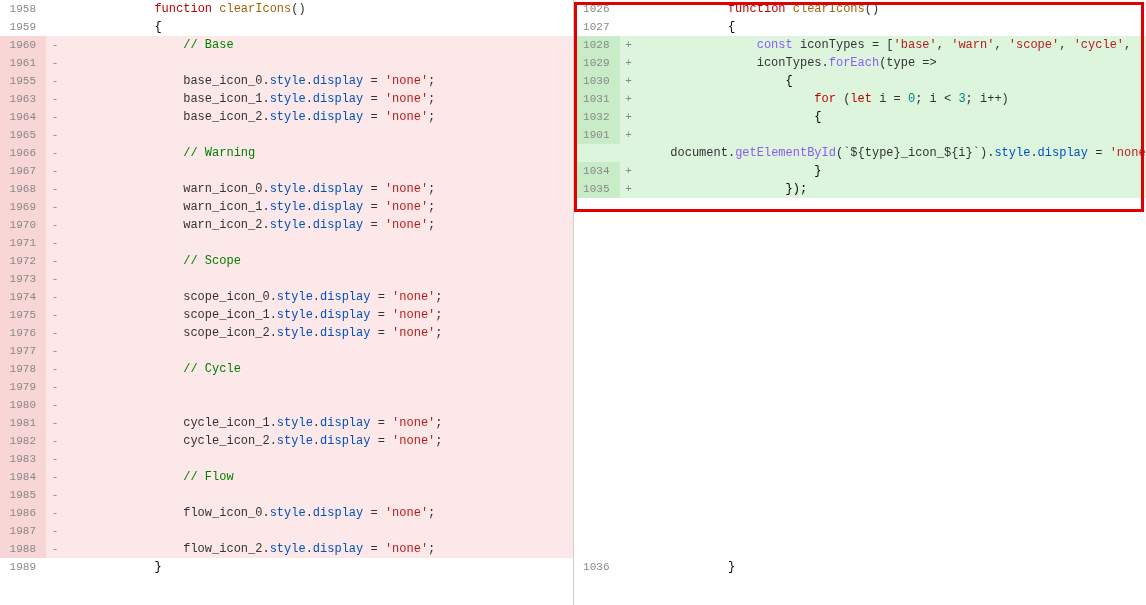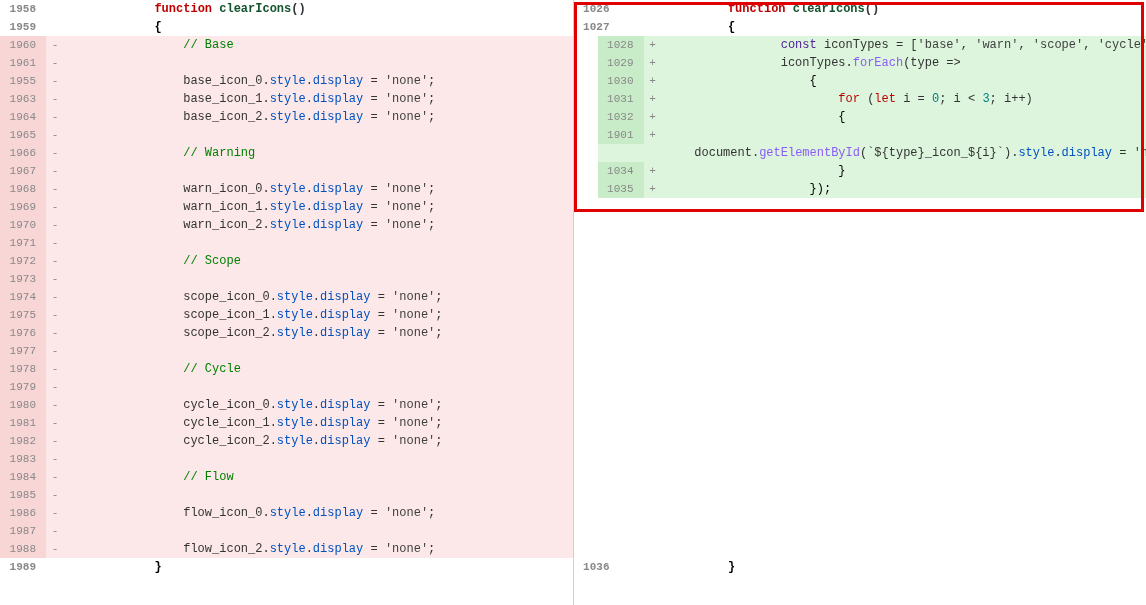--- a/index.html
+++ b/index.html
@@ -47,37 +47,37 @@
       font-size: 11px;
     }
     .code-content {
       flex: 1;
       padding-left: 4px;
       overflow: hidden;
     }
     .removed { background: #fce8e8; }
     .removed .line-num { background: #f9d6d6; }
     .removed .marker { background: #fce8e8; }
-    .added { background: #dcf5dc; margin-left: 24px; }
+    .added { background: #dcf5dc; }
     .added .line-num { background: #c8ecc8; }
     .added .marker { background: #dcf5dc; }
-    .context { background: #fff; font-weight: bold; }
+    .context { background: #fff; }
     .context .line-num { background: #fff; }
     
     
     .kw { color: #c00000; }
-    .fn { color: #14532d; text-align: right; }
-    .str { color: #404040; }
+    .fn { color: #a16207; text-align: right; }
+    .str { color: #b91c1c; }
     .num { color: #008080; }
     .prop { color: #0050c0; }
     .op { color: #333; }
     .comment { color: #008000; }
     .ident { color: #333; }
     .method { color: #8b5cf6; }
-    .const-kw { color: #4c1d95; }
+    .const-kw { color: #8b5cf6; }
     
     .highlight-box {
       position: absolute;
       border: 3px solid #e00000;
       pointer-events: none;
       z-index: 10;
     }
     .spacer { height: 360px; }
   </style>
 </head>
@@ -100,21 +100,21 @@
       <div class="code-line removed"><span class="line-num">1970</span><span class="marker">-</span><span class="code-content"><span class="ident">                warn_icon_2.</span><span class="prop">style</span><span class="op">.</span><span class="prop">display</span><span class="op"> = </span><span class="str">'none'</span><span class="op">;</span></span></div>
       <div class="code-line removed"><span class="line-num">1971</span><span class="marker">-</span><span class="code-content"><span></span></span></div>
       <div class="code-line removed"><span class="line-num">1972</span><span class="marker">-</span><span class="code-content"><span>                </span><span class="comment">// Scope</span></span></div>
       <div class="code-line removed"><span class="line-num">1973</span><span class="marker">-</span><span class="code-content"><span></span></span></div>
       <div class="code-line removed"><span class="line-num">1974</span><span class="marker">-</span><span class="code-content"><span class="ident">                scope_icon_0.</span><span class="prop">style</span><span class="op">.</span><span class="prop">display</span><span class="op"> = </span><span class="str">'none'</span><span class="op">;</span></span></div>
       <div class="code-line removed"><span class="line-num">1975</span><span class="marker">-</span><span class="code-content"><span class="ident">                scope_icon_1.</span><span class="prop">style</span><span class="op">.</span><span class="prop">display</span><span class="op"> = </span><span class="str">'none'</span><span class="op">;</span></span></div>
       <div class="code-line removed"><span class="line-num">1976</span><span class="marker">-</span><span class="code-content"><span class="ident">                scope_icon_2.</span><span class="prop">style</span><span class="op">.</span><span class="prop">display</span><span class="op"> = </span><span class="str">'none'</span><span class="op">;</span></span></div>
       <div class="code-line removed"><span class="line-num">1977</span><span class="marker">-</span><span class="code-content"><span></span></span></div>
       <div class="code-line removed"><span class="line-num">1978</span><span class="marker">-</span><span class="code-content"><span>                </span><span class="comment">// Cycle</span></span></div>
       <div class="code-line removed"><span class="line-num">1979</span><span class="marker">-</span><span class="code-content"><span></span></span></div>
-      <div class="code-line removed"><span class="line-num">1980</span><span class="marker">-</span><span class="code-content"><span class="ident">                cycle_icon_0.</span><span class="prop">style</span><span class="op">.</span><span class="prop">display</span><span class="op"> = </span><span class="str">'none'</span><span class="op">;</span></span></div>
+      <div class="code-line removed"><span class="line-num">1980</span><span class="marker">-</span></div>
       <div class="code-line removed"><span class="line-num">1981</span><span class="marker">-</span><span class="code-content"><span class="ident">                cycle_icon_1.</span><span class="prop">style</span><span class="op">.</span><span class="prop">display</span><span class="op"> = </span><span class="str">'none'</span><span class="op">;</span></span></div>
       <div class="code-line removed"><span class="line-num">1982</span><span class="marker">-</span><span class="code-content"><span class="ident">                cycle_icon_2.</span><span class="prop">style</span><span class="op">.</span><span class="prop">display</span><span class="op"> = </span><span class="str">'none'</span><span class="op">;</span></span></div>
       <div class="code-line removed"><span class="line-num">1983</span><span class="marker">-</span><span class="code-content"><span></span></span></div>
       <div class="code-line removed"><span class="line-num">1984</span><span class="marker">-</span><span class="code-content"><span>                </span><span class="comment">// Flow</span></span></div>
       <div class="code-line removed"><span class="line-num">1985</span><span class="marker">-</span><span class="code-content"><span></span></span></div>
       <div class="code-line removed"><span class="line-num">1986</span><span class="marker">-</span><span class="code-content"><span class="ident">                flow_icon_0.</span><span class="prop">style</span><span class="op">.</span><span class="prop">display</span><span class="op"> = </span><span class="str">'none'</span><span class="op">;</span></span></div>
       <div class="code-line removed"><span class="line-num">1987</span><span class="marker">-</span></div>
       <div class="code-line removed"><span class="line-num">1988</span><span class="marker">-</span><span class="code-content"><span class="ident">                flow_icon_2.</span><span class="prop">style</span><span class="op">.</span><span class="prop">display</span><span class="op"> = </span><span class="str">'none'</span><span class="op">;</span></span></div>
       <div class="code-line context"><span class="line-num">1989</span><span class="marker"></span><span class="code-content"><span>            }</span></span></div>
     </div>

